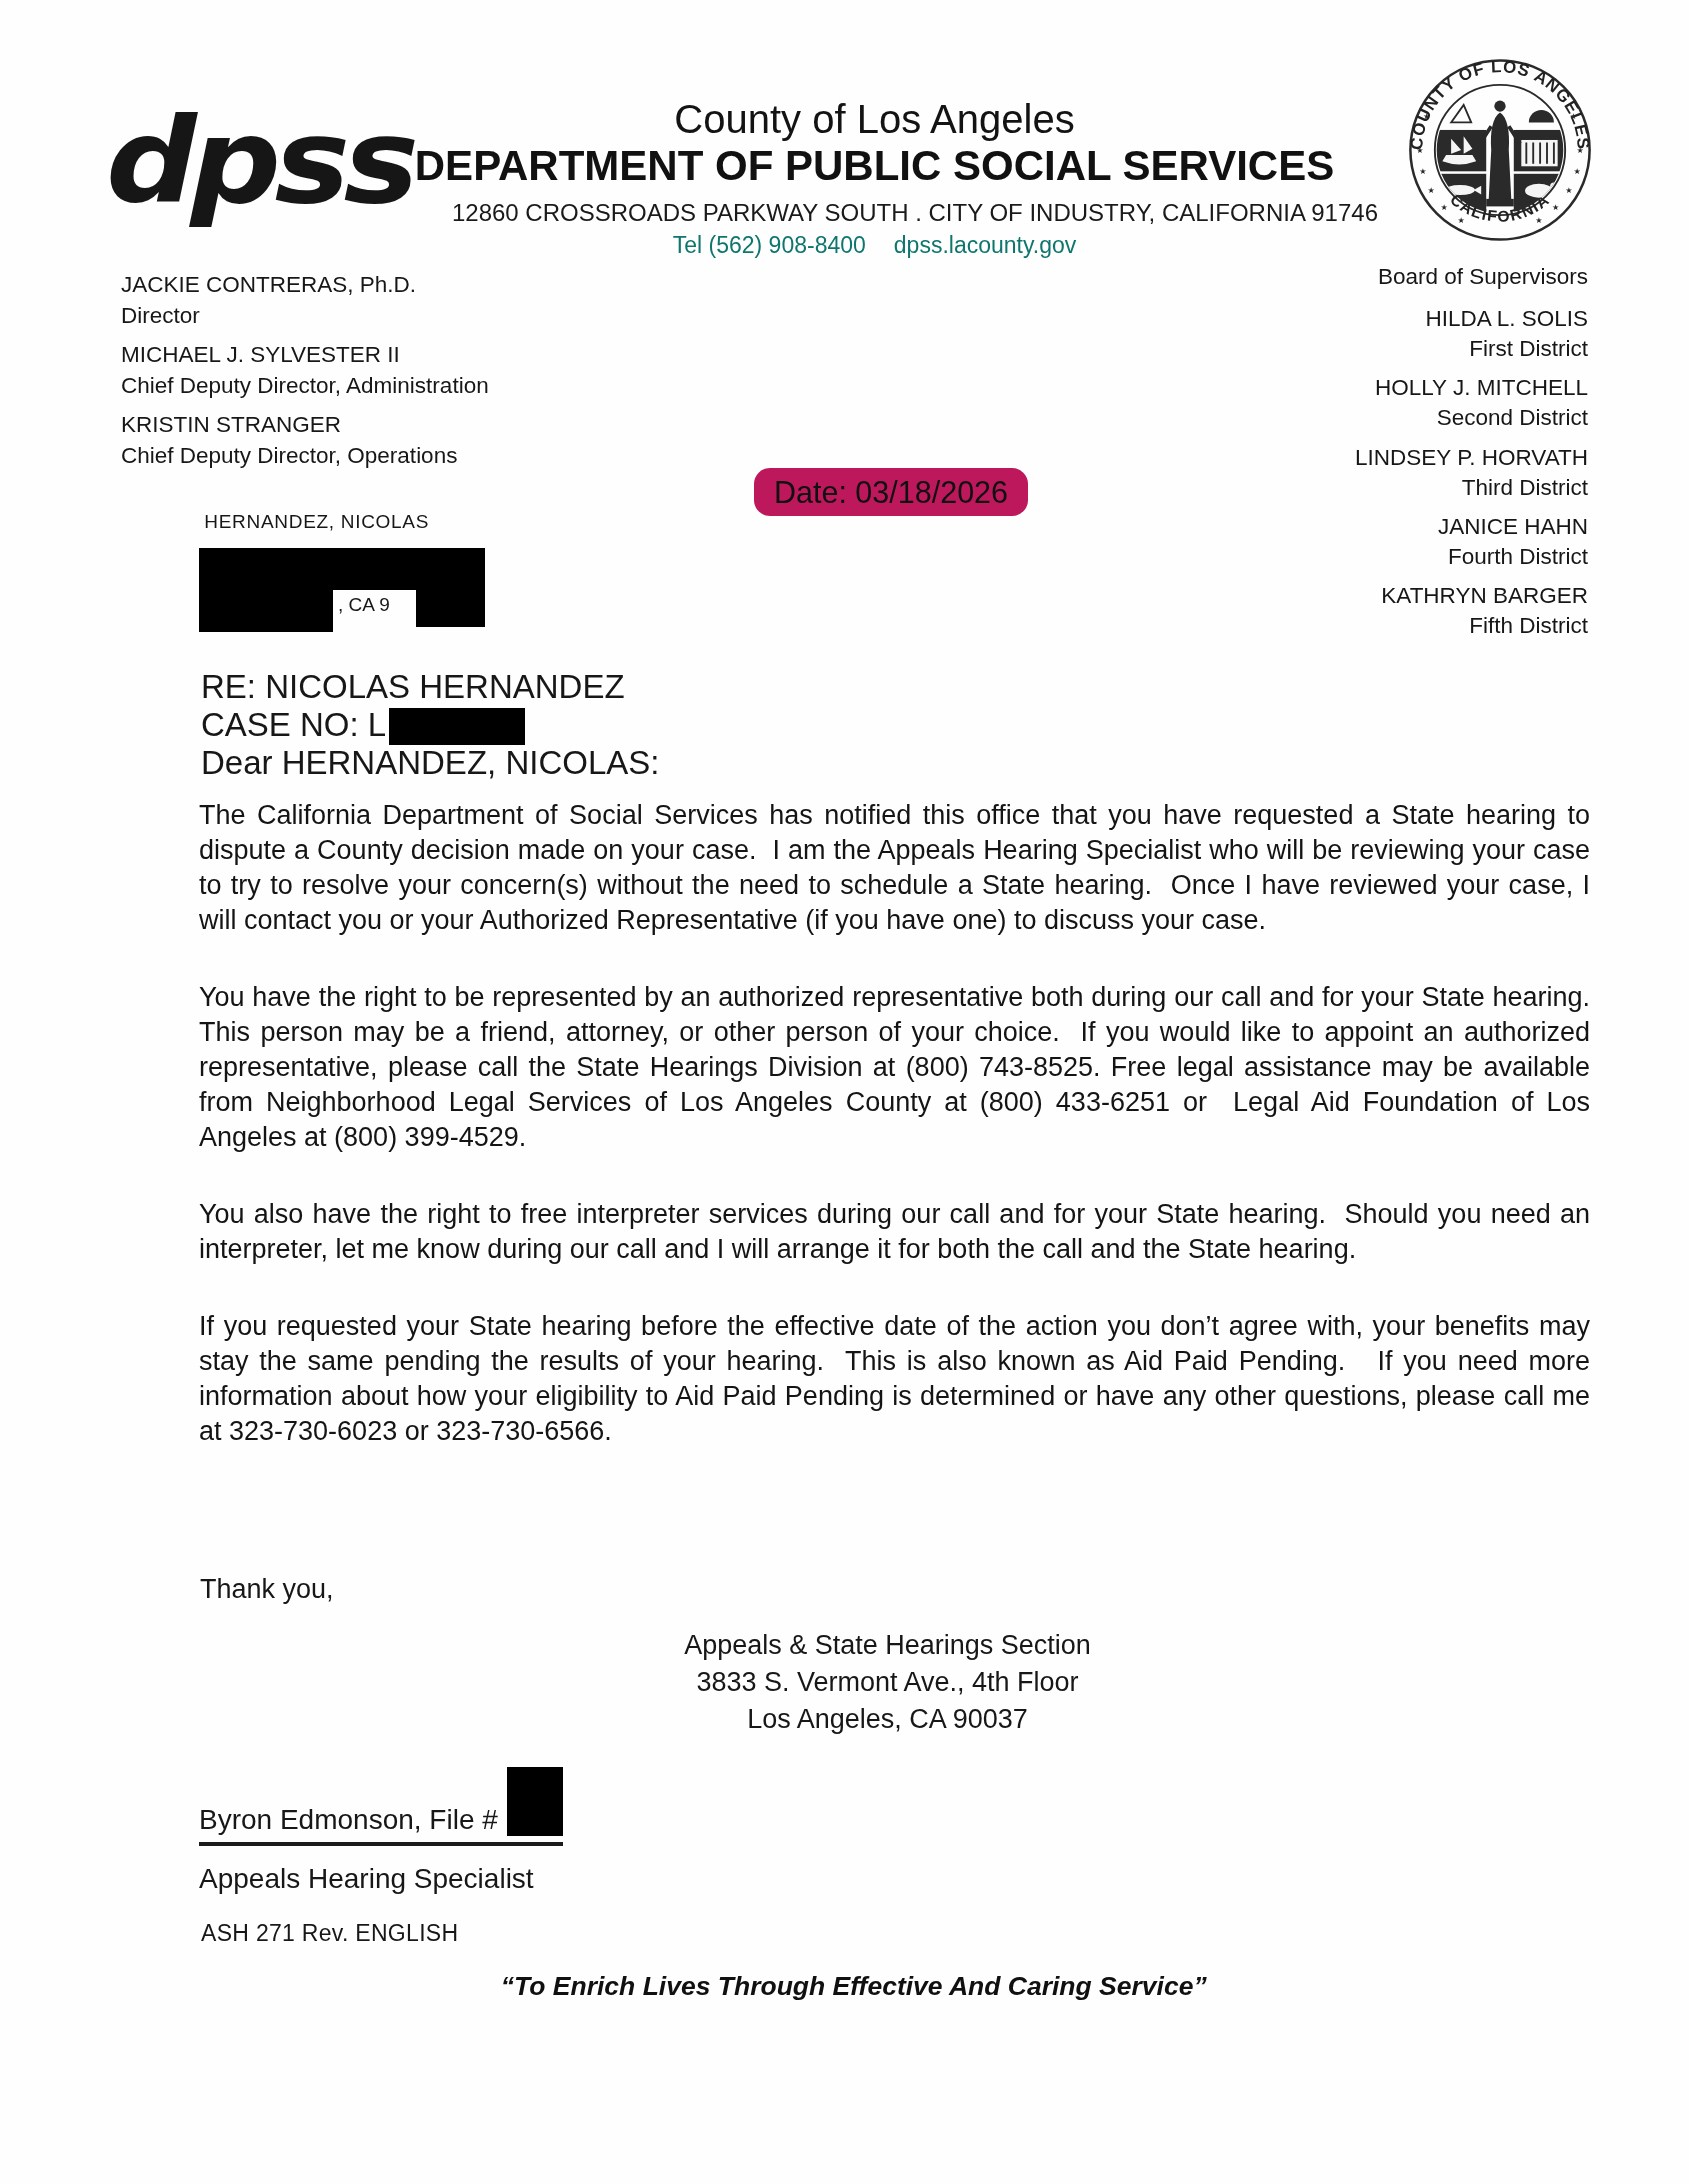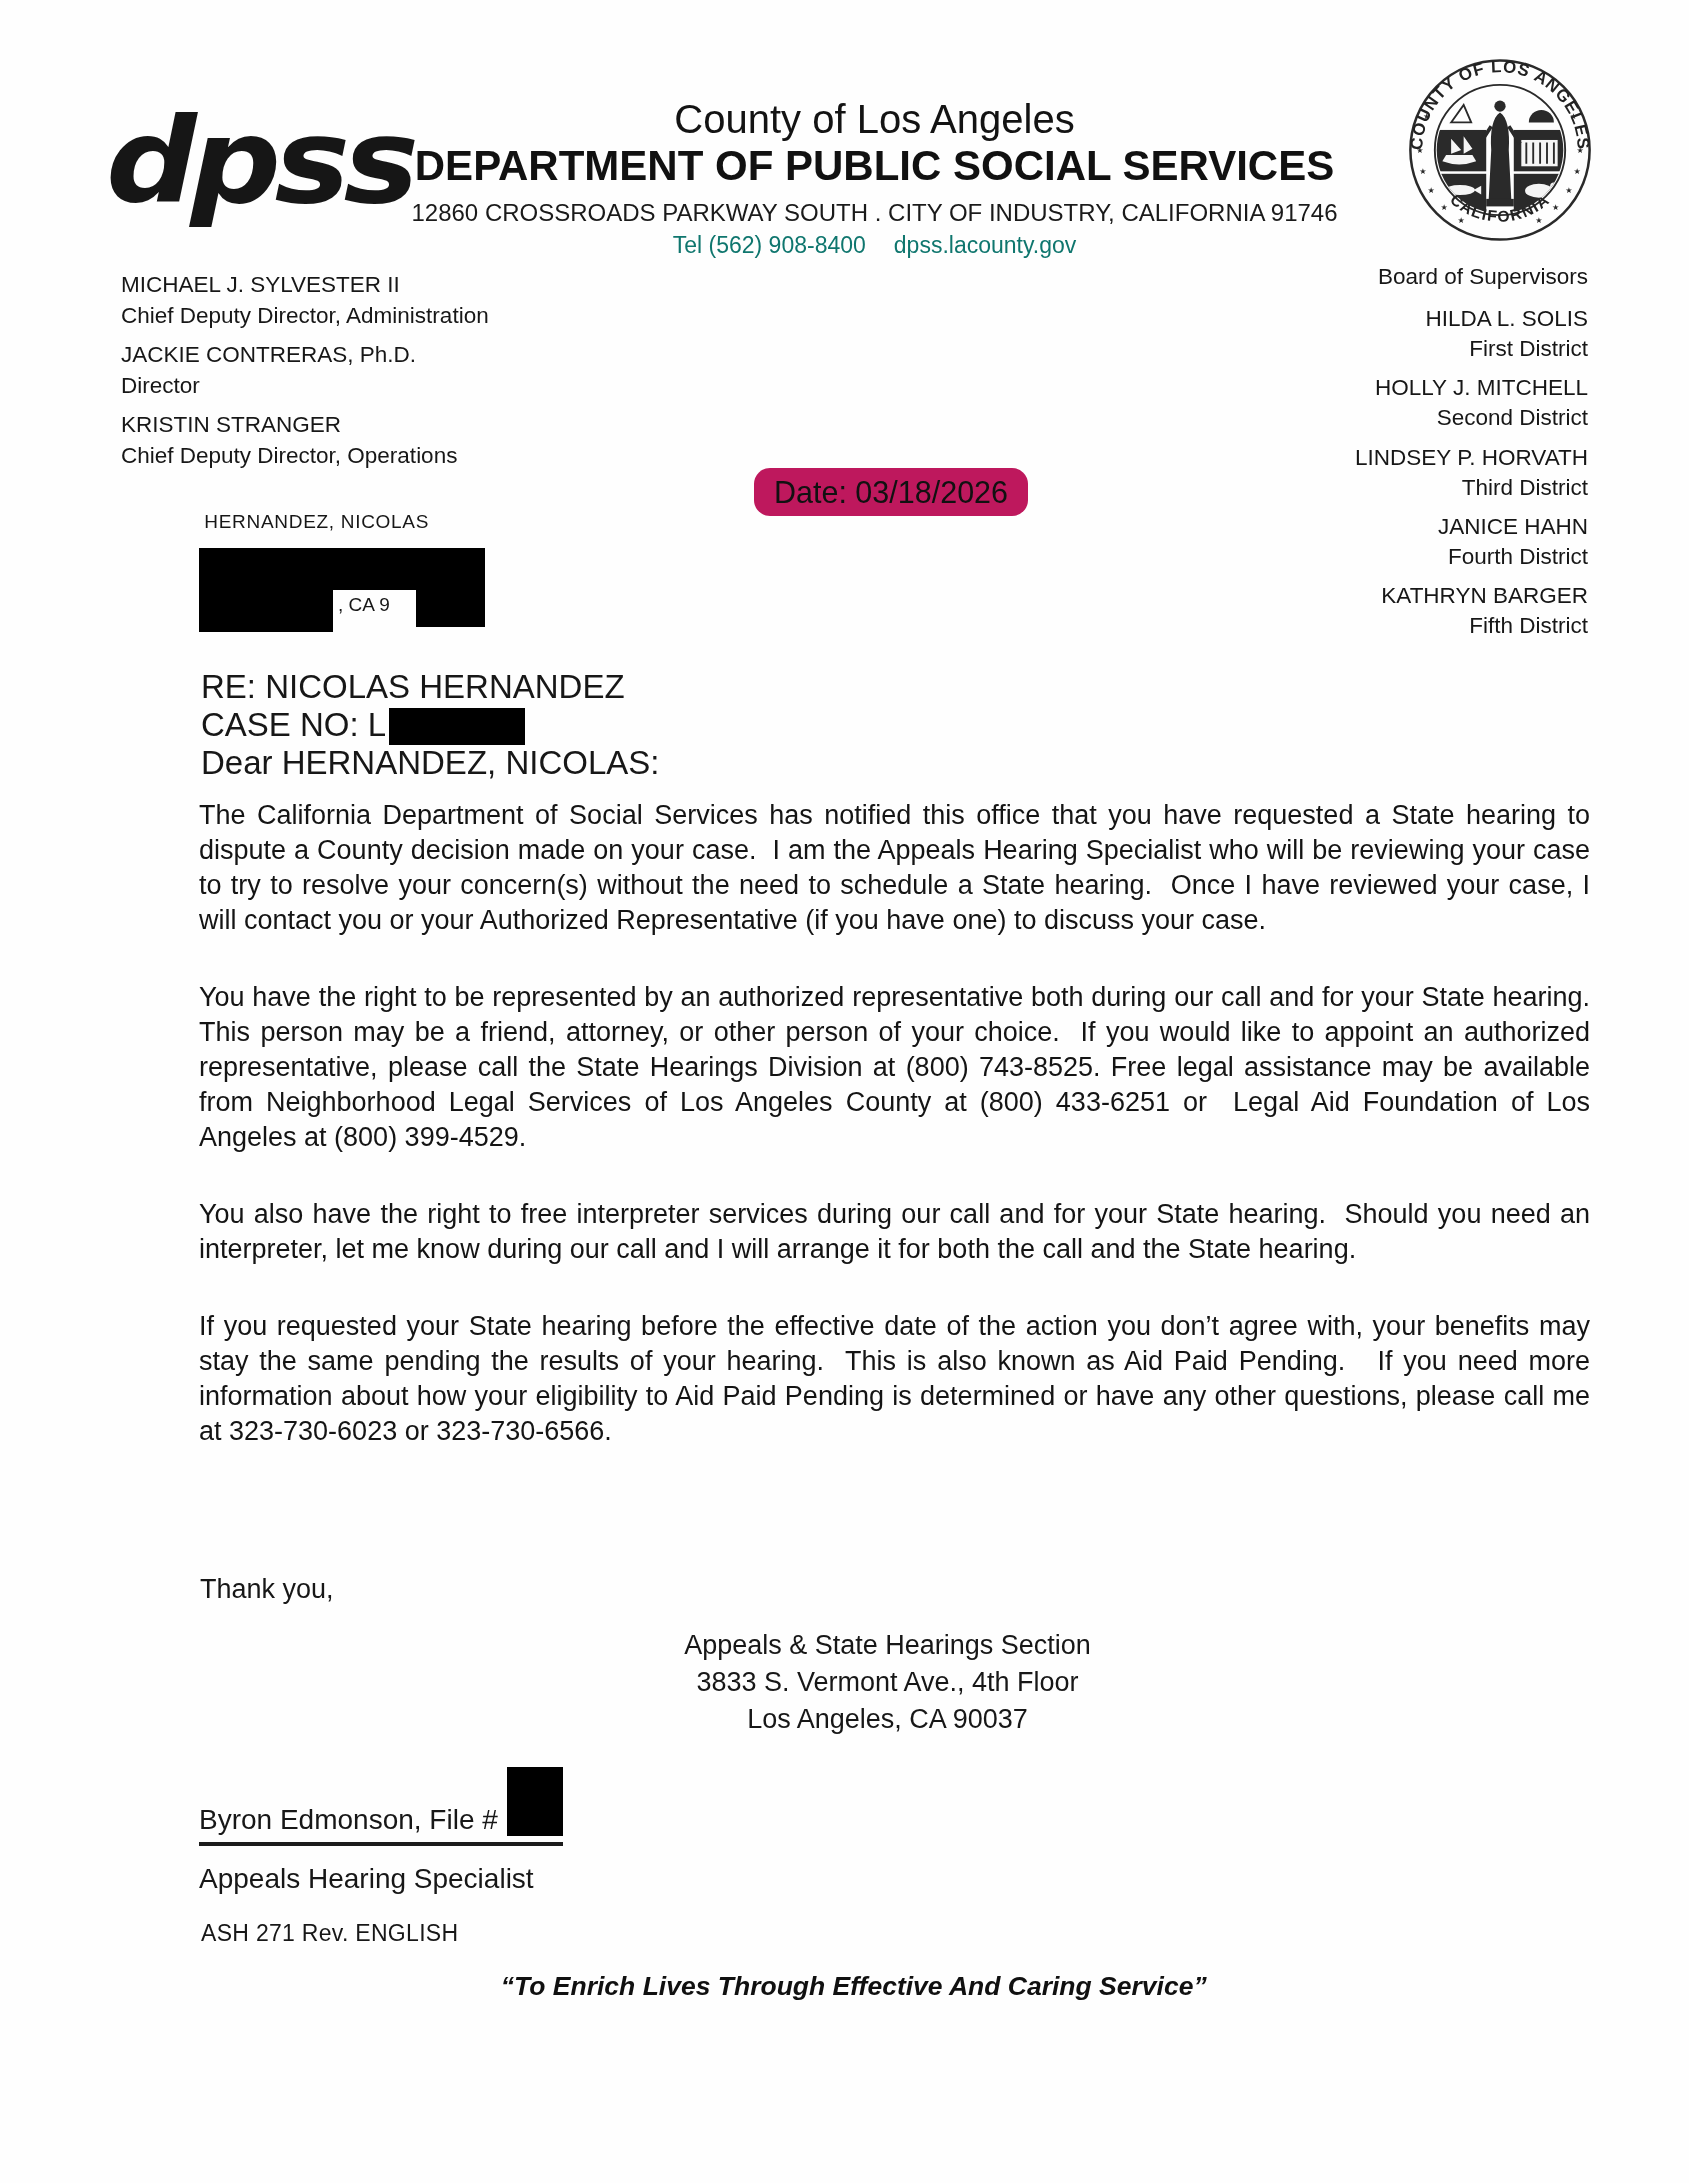--- a/index.html
+++ b/index.html
@@ -21,21 +21,21 @@
     font-weight:bold; font-style:italic;
     letter-spacing:-6.6px; color:#161616;
     transform:scaleY(0.92);
   }
   .header-text {
     position:absolute; left:371px; top:97px; width:1007px;
     text-align:center;
   }
   .county-title { font-size:40px; line-height:1.1; color:#131313; }
   .dept-title   { font-size:42px; font-weight:bold; line-height:1.15; margin-top:1.3px; color:#111; }
-  .addr-line    { font-size:24px; margin-top:8px; color:#1a1a1a; }
+  .addr-line    { font-size:24px; margin-top:8px; color:#1a1a1a;text-align:right; }
   .tel-line     { font-size:23px; margin-top:5.3px; color:#0f766e; }
   .tel-line .web { margin-left:28px; }
   .seal { position:absolute; left:1406px; top:56px; width:188px; height:188px; }
   
   .officials { position:absolute; left:121px; top:269px; font-size:22.5px; line-height:31px; }
   .official-group { margin-bottom:8px; }
   .board { position:absolute; right:101px; top:262px; text-align:right; font-size:22.5px; line-height:30px; }
   .board-heading { margin-bottom:12px; }
   .board-member { margin-bottom:9.3px; }
   
@@ -151,26 +151,26 @@
 
       <circle cx="150" cy="80" r="9" fill="#2a2a2a"></circle>
       <path d="M150,90 C138,98 134,120 136,150 L132,228 H168 L164,150 C166,120 162,98 150,90 Z" fill="#2a2a2a"></path>
       <path d="M136,112 L118,140 M164,112 L182,140" stroke="#2a2a2a" stroke-width="6"></path>
       <rect x="128" y="228" width="44" height="12" fill="#2a2a2a"></rect>
     </g>
   </svg>
 
   <div class="officials">
     <div class="official-group">
+      <div>JACKIE CONTRERAS, Ph.D.</div>
+      <div>Director</div>
+    </div>
+    <div class="official-group">
       <div>MICHAEL J. SYLVESTER II</div>
       <div>Chief Deputy Director, Administration</div>
-    </div>
-    <div class="official-group">
-      <div>JACKIE CONTRERAS, Ph.D.</div>
-      <div>Director</div>
     </div>
     <div class="official-group">
       <div>KRISTIN STRANGER</div>
       <div>Chief Deputy Director, Operations</div>
     </div>
   </div>
 
   <div class="board">
     <div class="board-heading">Board of Supervisors</div>
     <div class="board-member">

